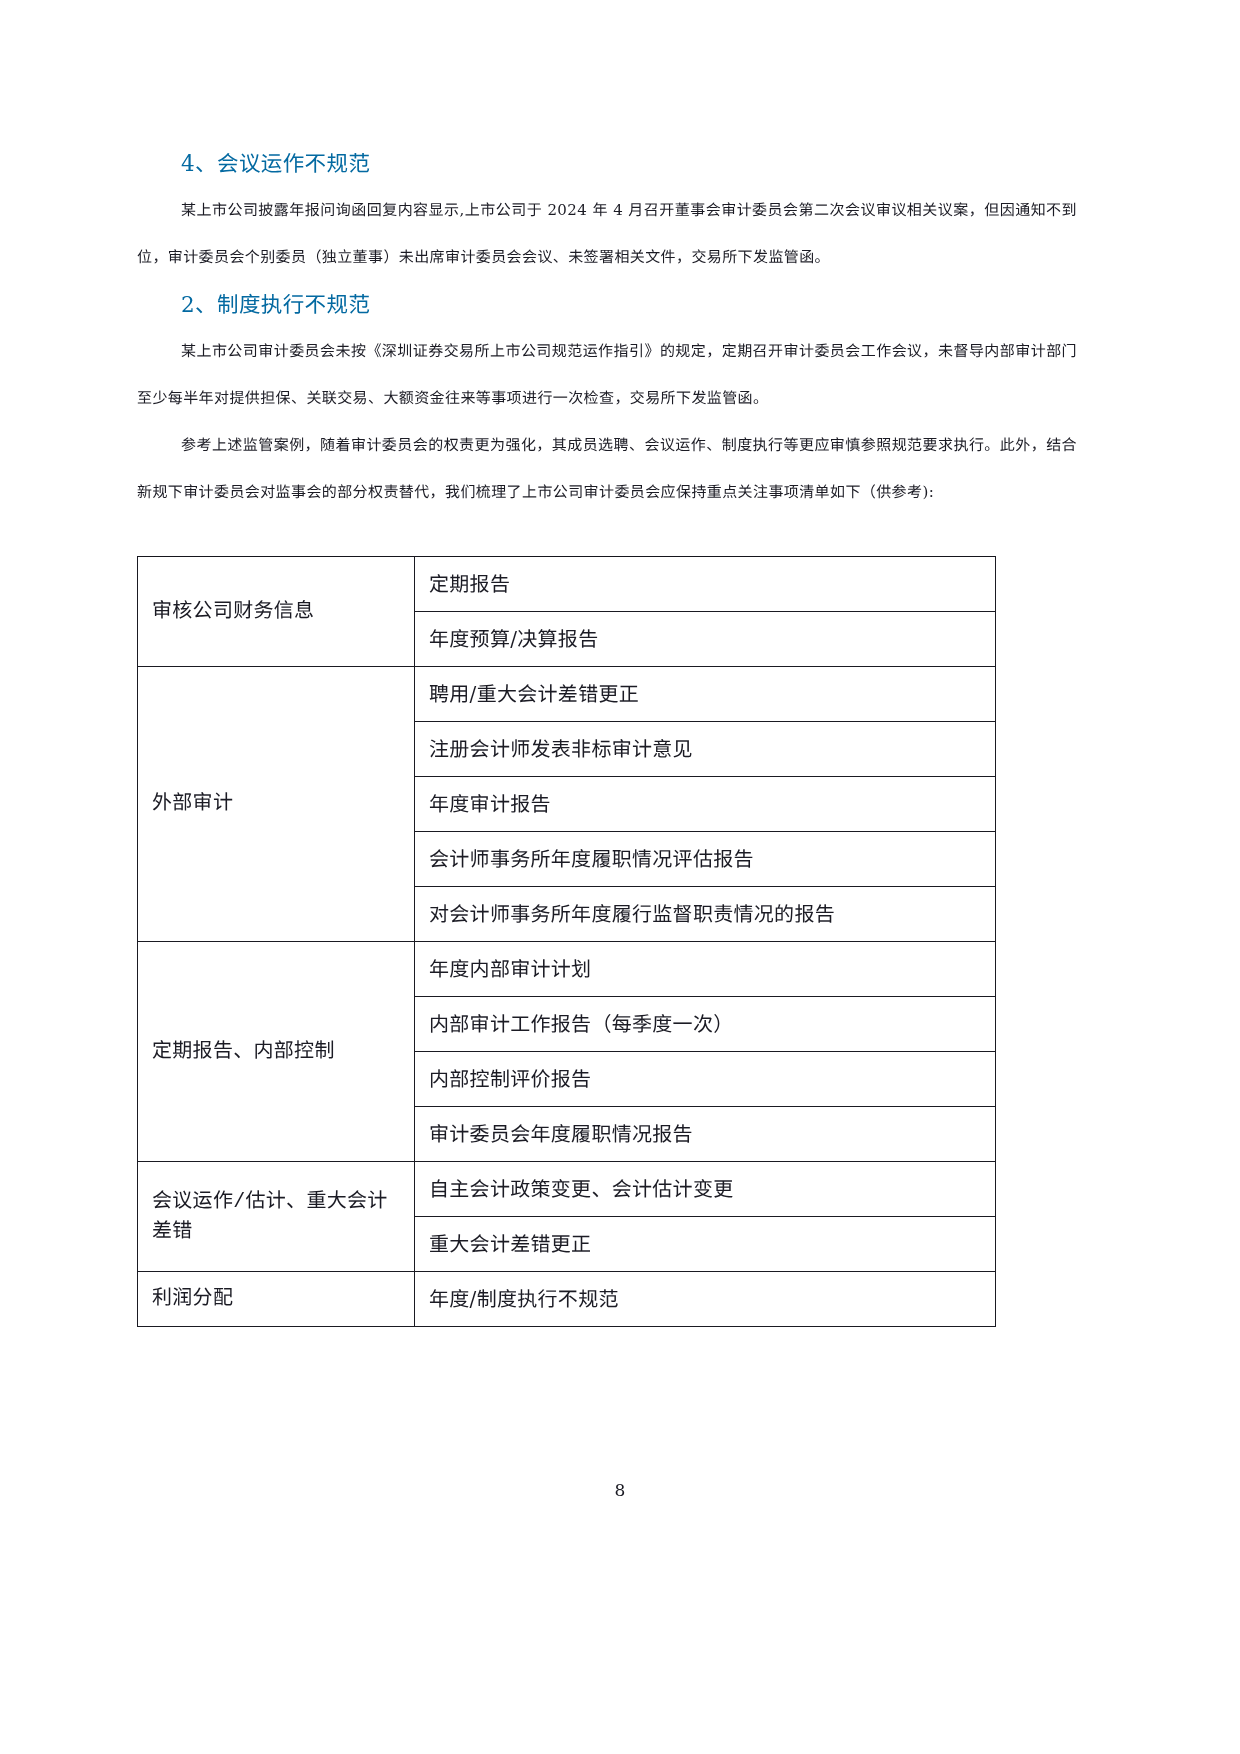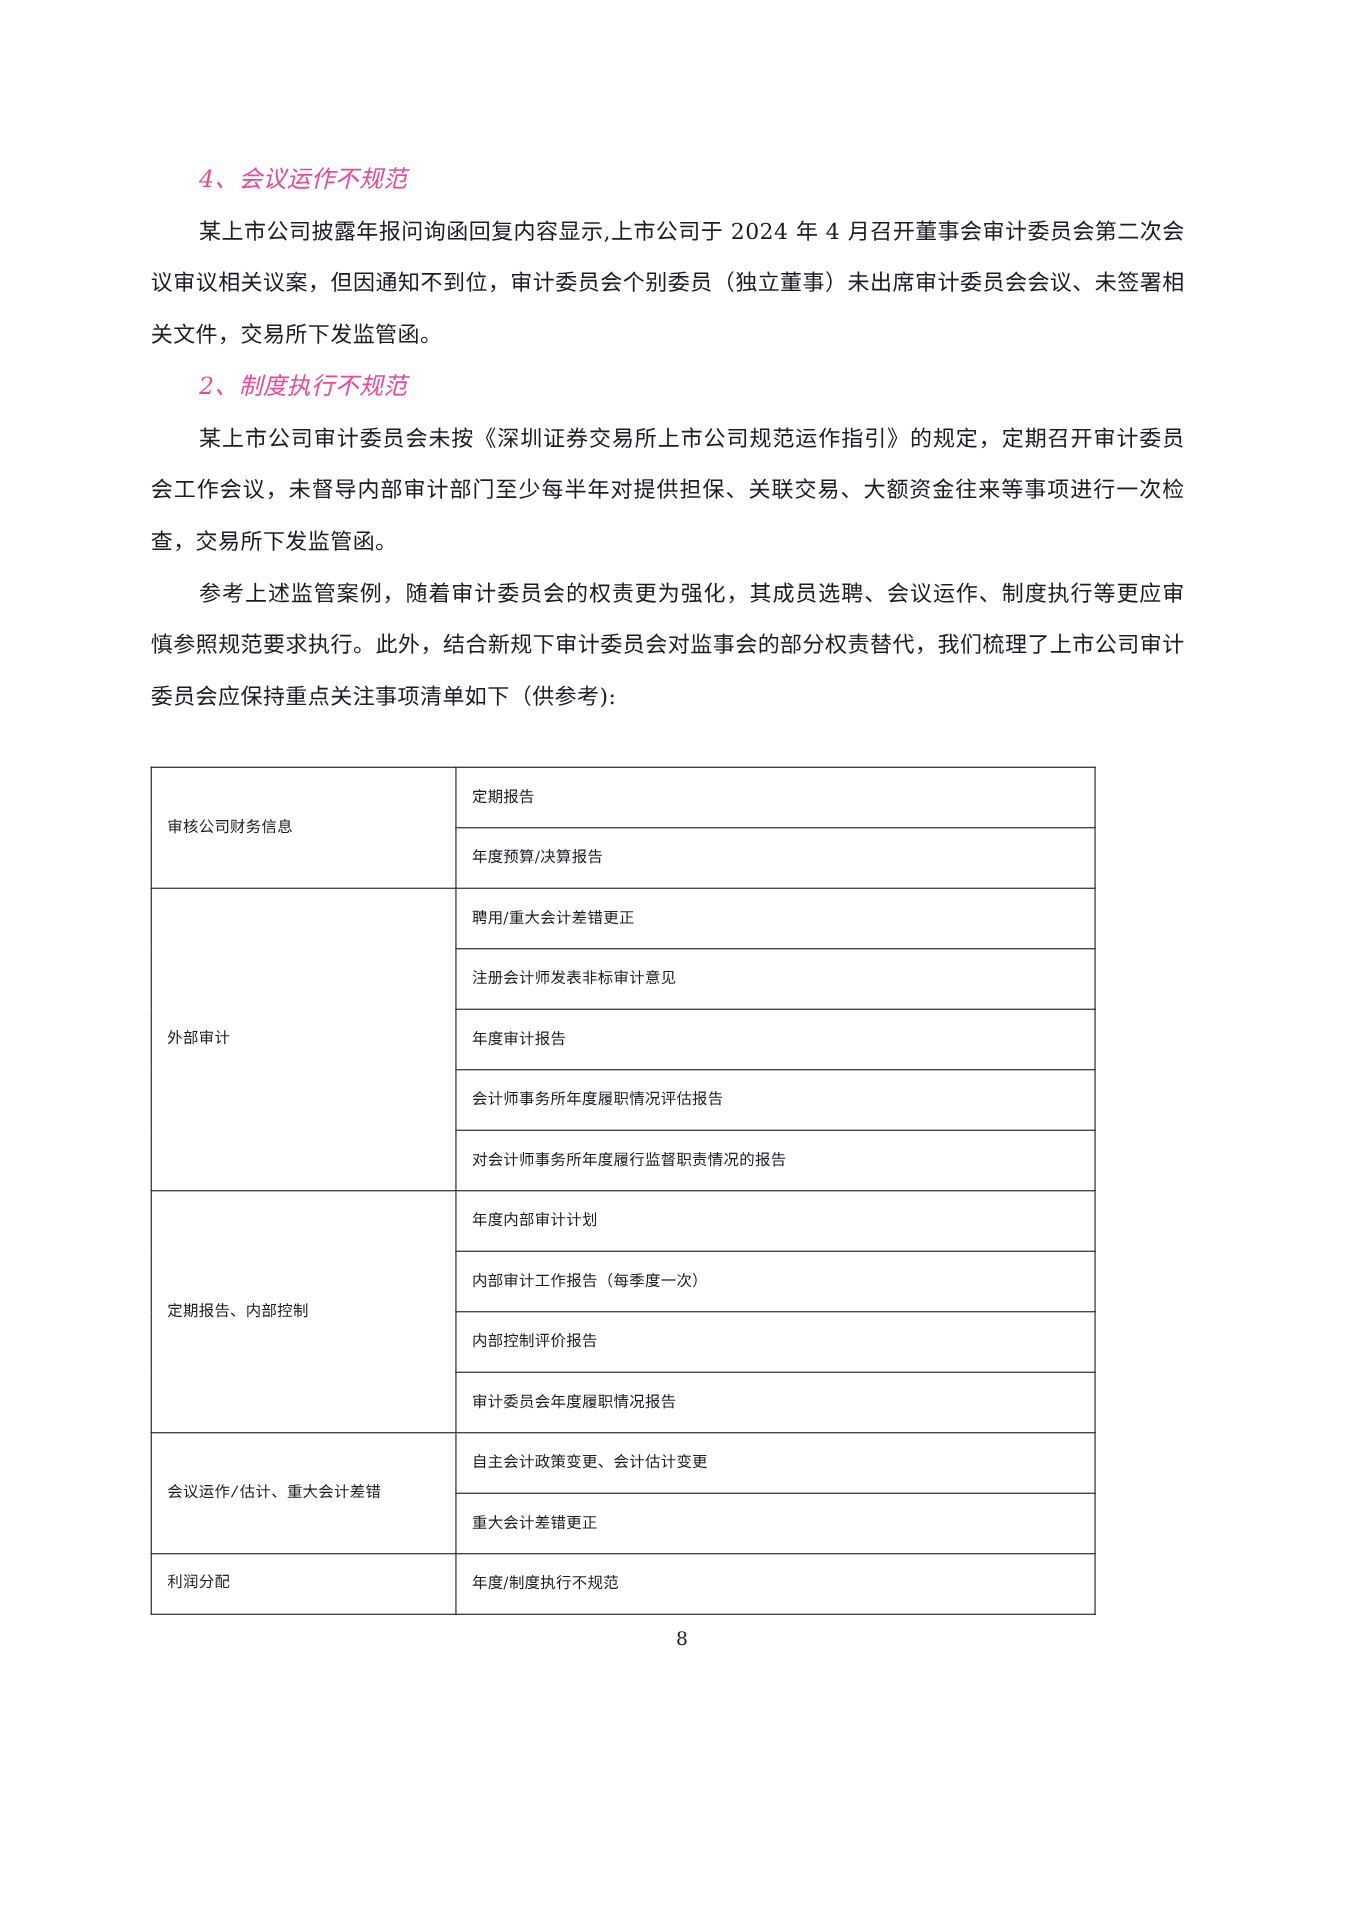--- a/index.html
+++ b/index.html
@@ -25,54 +25,53 @@
   }
   .content {
     position: absolute;
     left: 137px;
     top: 140px;
     width: 940px;
   }
 
   
   .para {
-    font-size: 20px;
+    font-size: 15px;
     line-height: 47px;
     text-align: justify;
     text-justify: inter-ideograph;
     letter-spacing: 0.4px;
     margin: 0 0 0 0;
     color: #1b1b24;
   }
   .para.indent {
     text-indent: 44px;
   }
   .heading-line {
     font-size: 21.5px;
     line-height: 47px;
     text-indent: 44px;
     letter-spacing: 0.4px;
     margin: 0;
-    color: #ec4899;
-    font-style: italic;
+    color: #0369a1;
   }
 
   
   .tbl-wrap {
     margin-top: 40px;
   }
   table.focus-table {
     border-collapse: collapse;
     width: 800px;
     table-layout: fixed;
     margin-left: 0px;
   }
   table.focus-table td {
     border: 1.3px solid #1a1a22;
-    font-size: 14px;
+    font-size: 20px;
     line-height: 30px;
     padding: 12px 14px;
     vertical-align: middle;
     letter-spacing: 0.3px;
     color: #1b1b24;
     height: 28px;
   }
   td.cat {
     width: 248px;
     padding-left: 16px;

